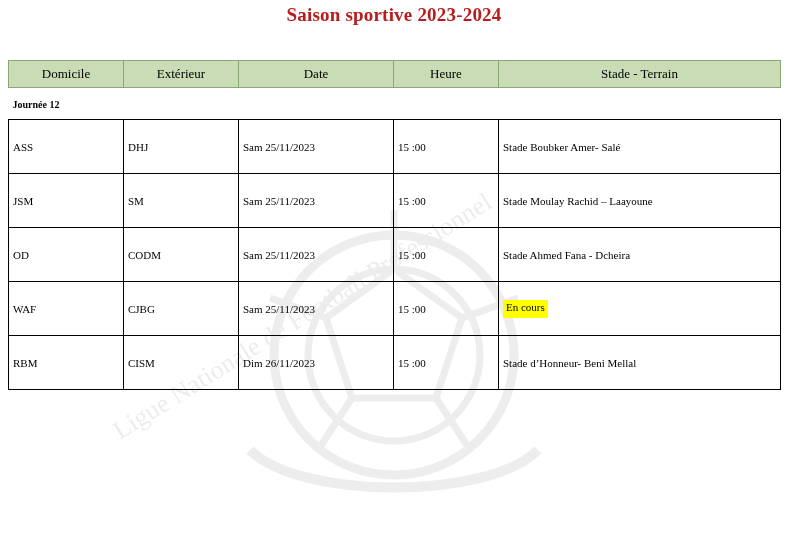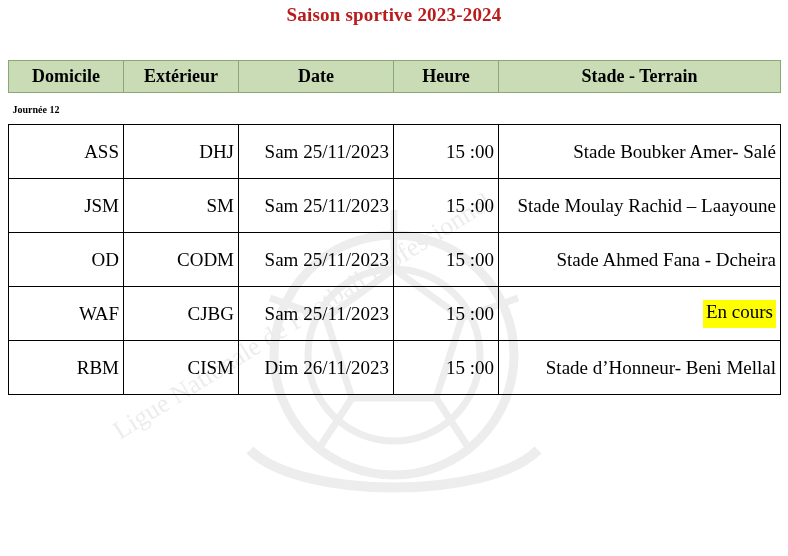--- a/index.html
+++ b/index.html
@@ -58,45 +58,45 @@
 
   table.sched col.c-dom { width: 115px; }
   table.sched col.c-ext { width: 115px; }
   table.sched col.c-date { width: 155px; }
   table.sched col.c-heure { width: 105px; }
   table.sched col.c-stade { width: 282px; }
 
   table.sched thead th {
     background: #c9dcb6;
     border: 1px solid #8aa874;
-    font-size: 18px;
-    font-weight: bold;
+    font-size: 13px;
+    font-weight: normal;
     color: #000000;
     text-align: center;
     padding: 5px 2px 5px 2px;
     height: 26px;
   }
 
   tr.journee td {
     border: none;
     background: transparent;
     font-size: 10px;
     font-weight: bold;
     color: #000000;
     text-align: left;
     padding: 7px 0 6px 4px;
     height: 32px;
   }
 
   table.sched tbody td.cell {
     border: 1px solid #000000;
     height: 54px;
-    font-size: 19px;
+    font-size: 11px;
     color: #000000;
-    text-align: right;
+    text-align: left;
     vertical-align: middle;
     padding: 2px 4px;
     background: transparent;
   }
 
   td.cell.stade { font-size: 14.5px; }
 
   .encours {
     background: #ffff00;
     padding: 1px 3px 5px 3px;

